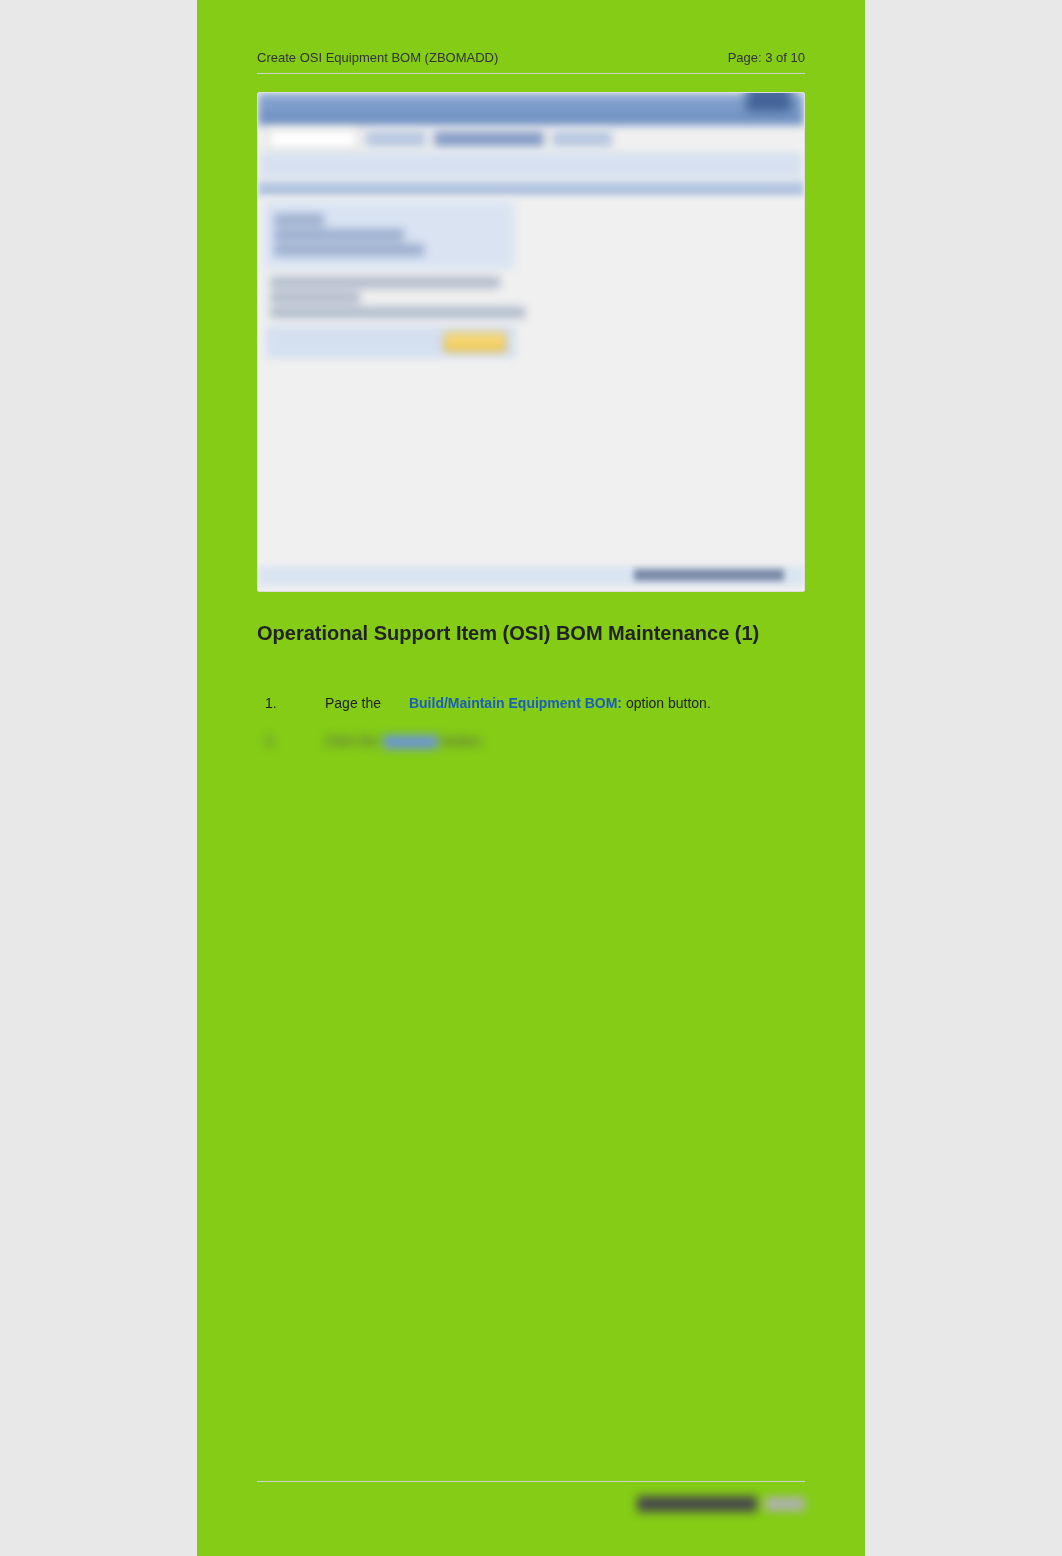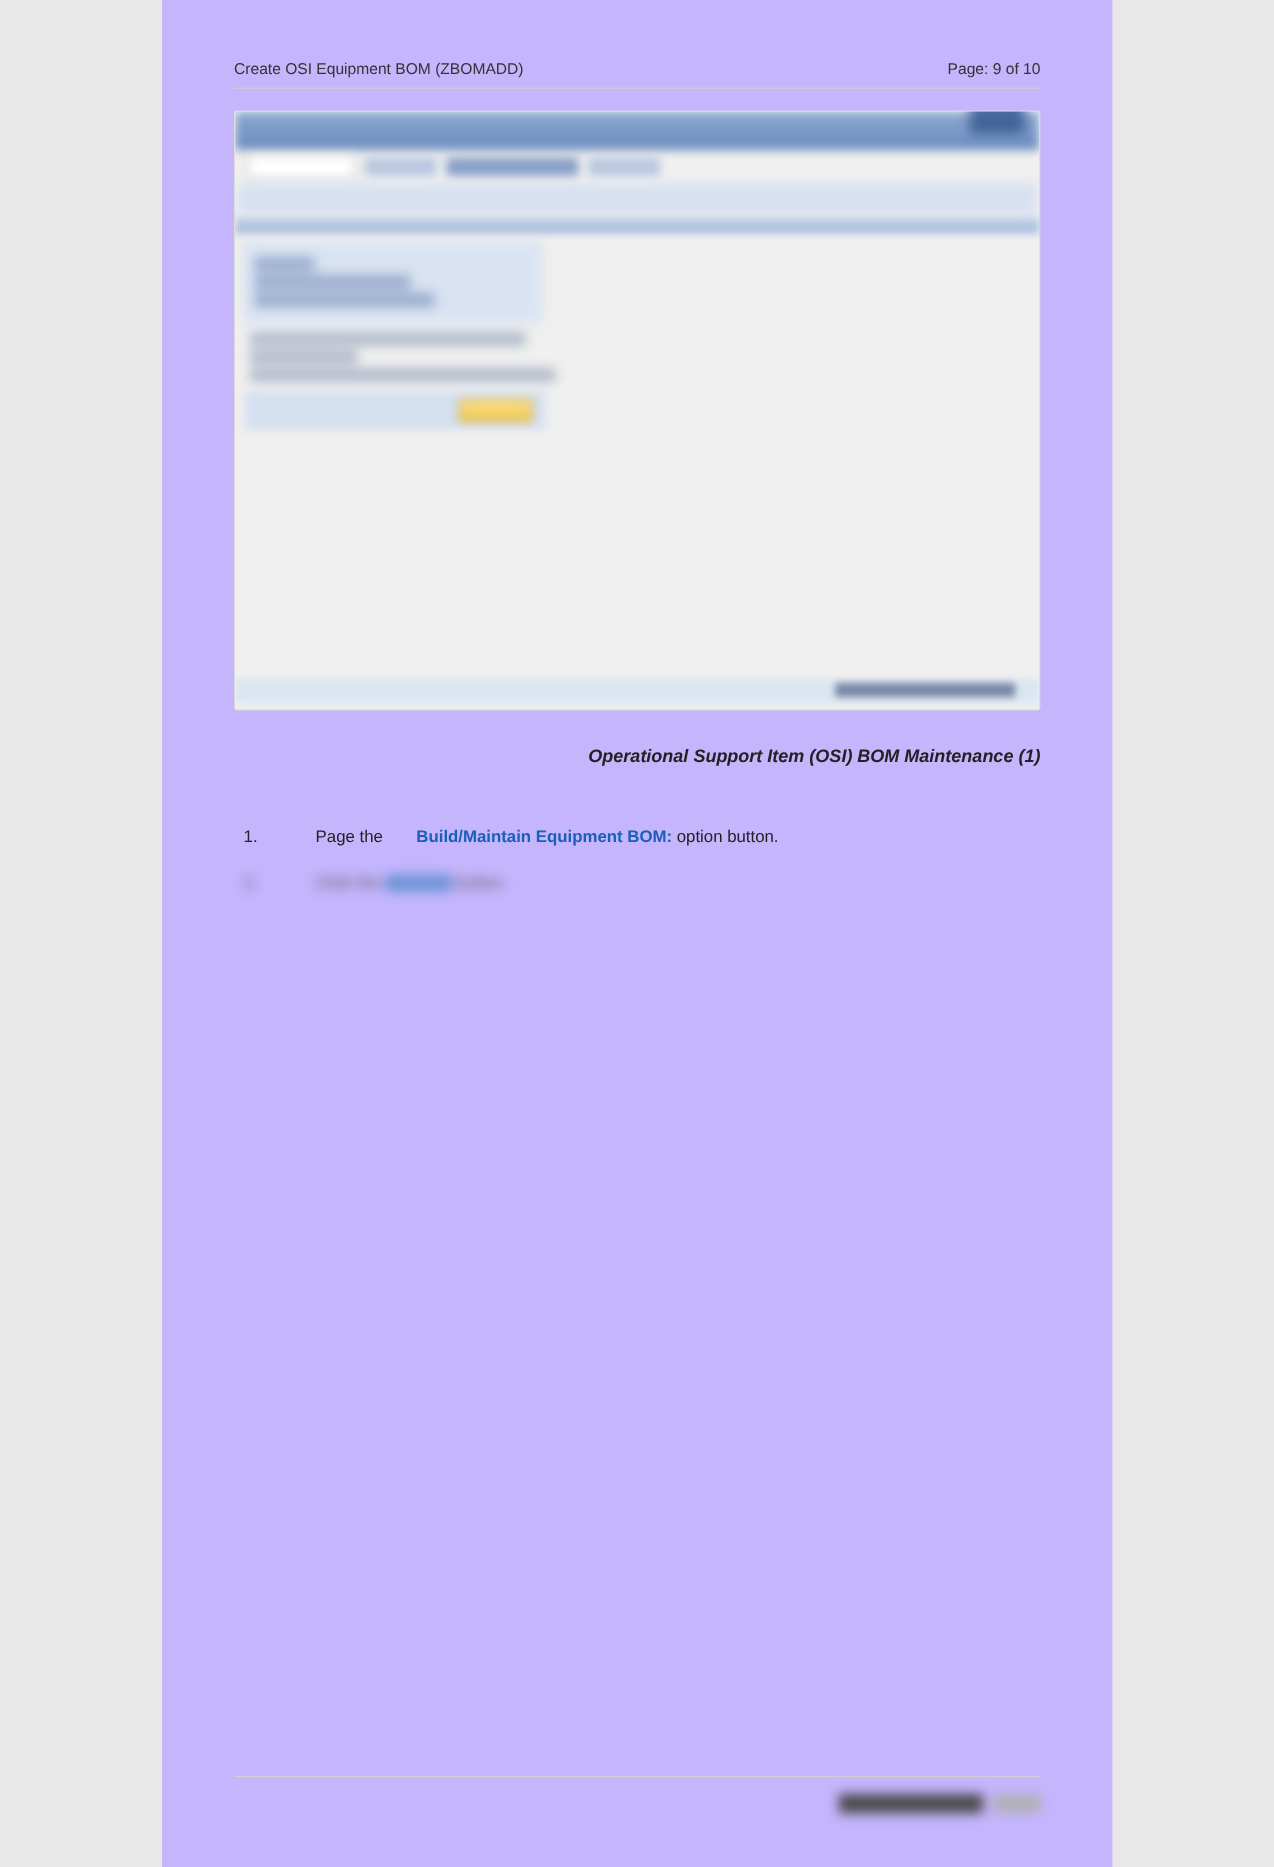--- a/index.html
+++ b/index.html
@@ -4,22 +4,22 @@
   <style>
     * { margin: 0; padding: 0; box-sizing: border-box; }
     body {
       font-family: Arial, Helvetica, sans-serif;
       background: #e8e8e8;
       width: 1062px;
       height: 1556px;
       position: relative;
     }
     .page {
-      background: #c4b5fd;
-      width: 792px;
+      background: #84cc16;
+      width: 668px;
       margin: 0 auto;
       padding: 50px 60px 40px 60px;
       position: relative;
       min-height: 1556px;
     }
     .header {
       display: flex;
       justify-content: space-between;
       align-items: center;
       font-size: 13px;
@@ -131,24 +131,23 @@
     }
     .sap-status-right {
       position: absolute;
       right: 20px;
       top: 3px;
       background: #7a8aa8;
       width: 150px;
       height: 12px;
     }
     .caption {
-      text-align: right;
-      font-style: italic;
+      text-align: left;
       font-weight: bold;
-      font-size: 15px;
+      font-size: 20px;
       color: #222;
       margin: 30px 0 50px 0;
     }
     .steps-heading {
       color: #1a4f9c;
       font-weight: bold;
       font-size: 18px;
       margin-bottom: 24px;
     }
     .step-list {
@@ -214,21 +213,21 @@
       display: inline-block;
     }
   </style>
 </head>
 <body>
 
 <div class="page">
 
   <div class="header">
     <span>Create OSI Equipment BOM (ZBOMADD)</span>
-    <span>Page: 9 of 10</span>
+    <span>Page: 3 of 10</span>
   </div>
 
   <div class="screenshot-box">
     <div class="sap-titlebar">
       <div class="sap-titlebar-icon"></div>
     </div>
     <div class="sap-field-row">
       <div class="sap-field-input"></div>
       <div class="sap-field-label" style="width:60px"></div>
       <div class="sap-field-label" style="width:110px;background:#8aa0c8"></div>

